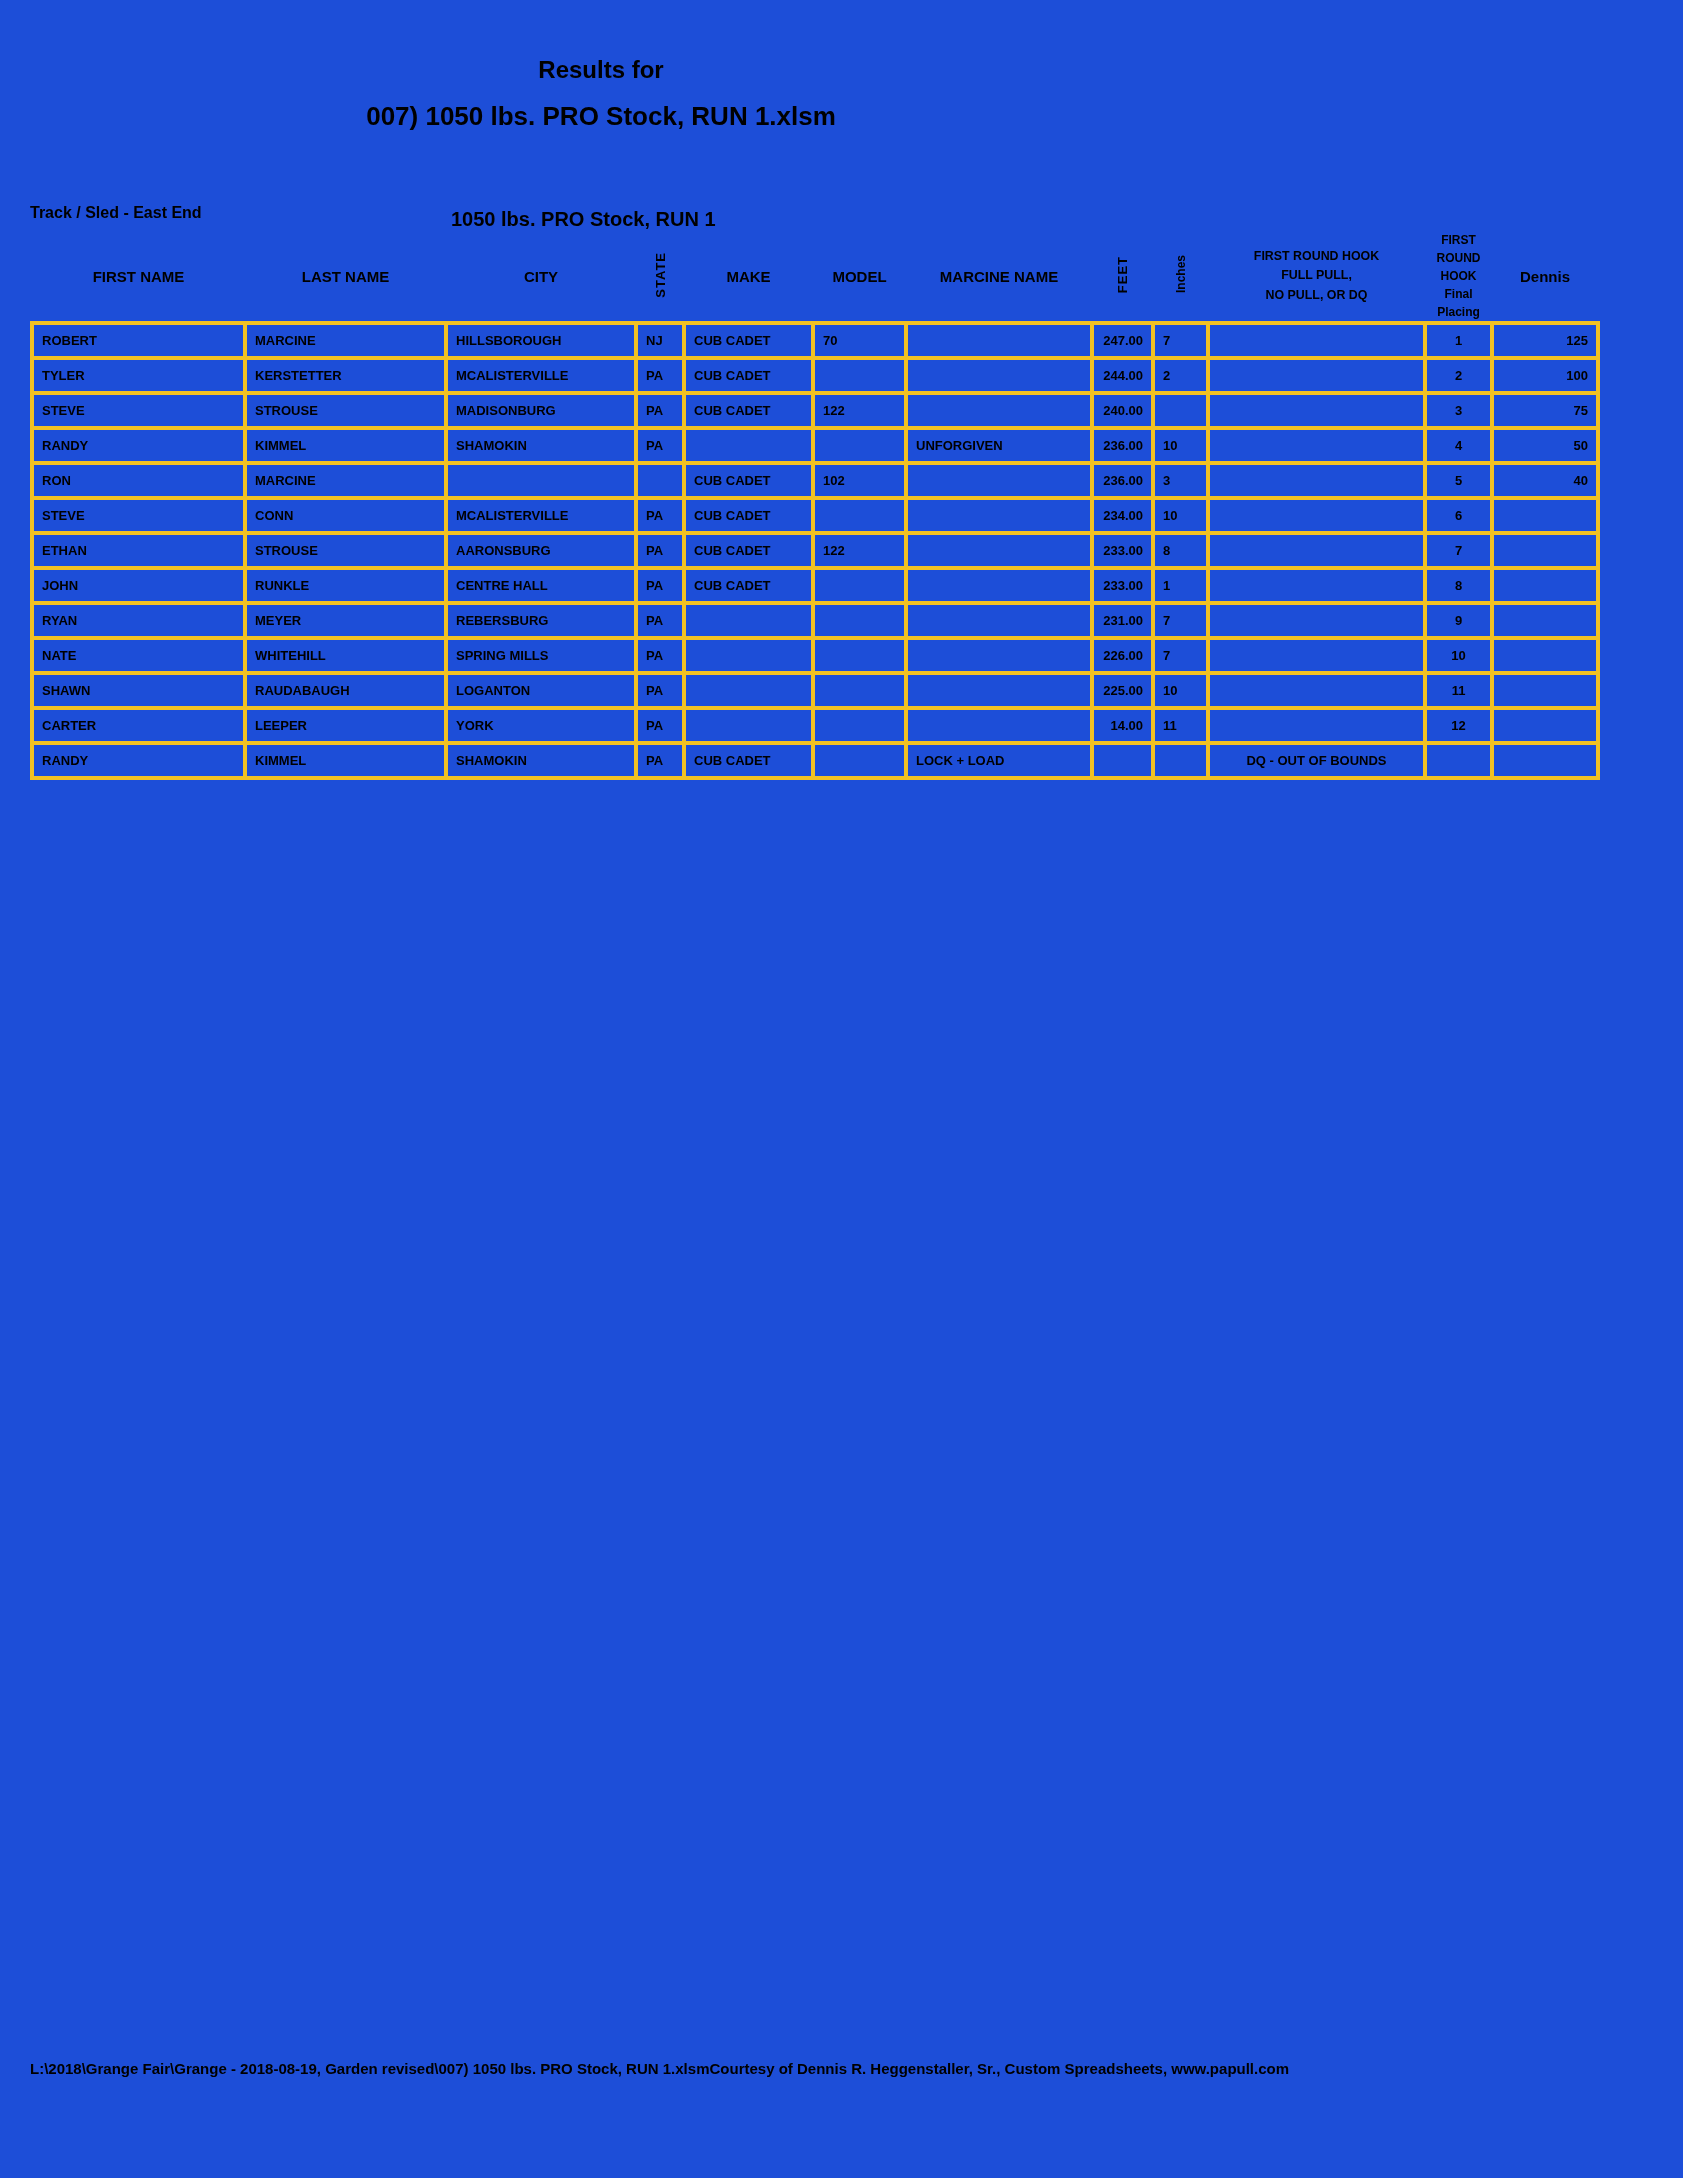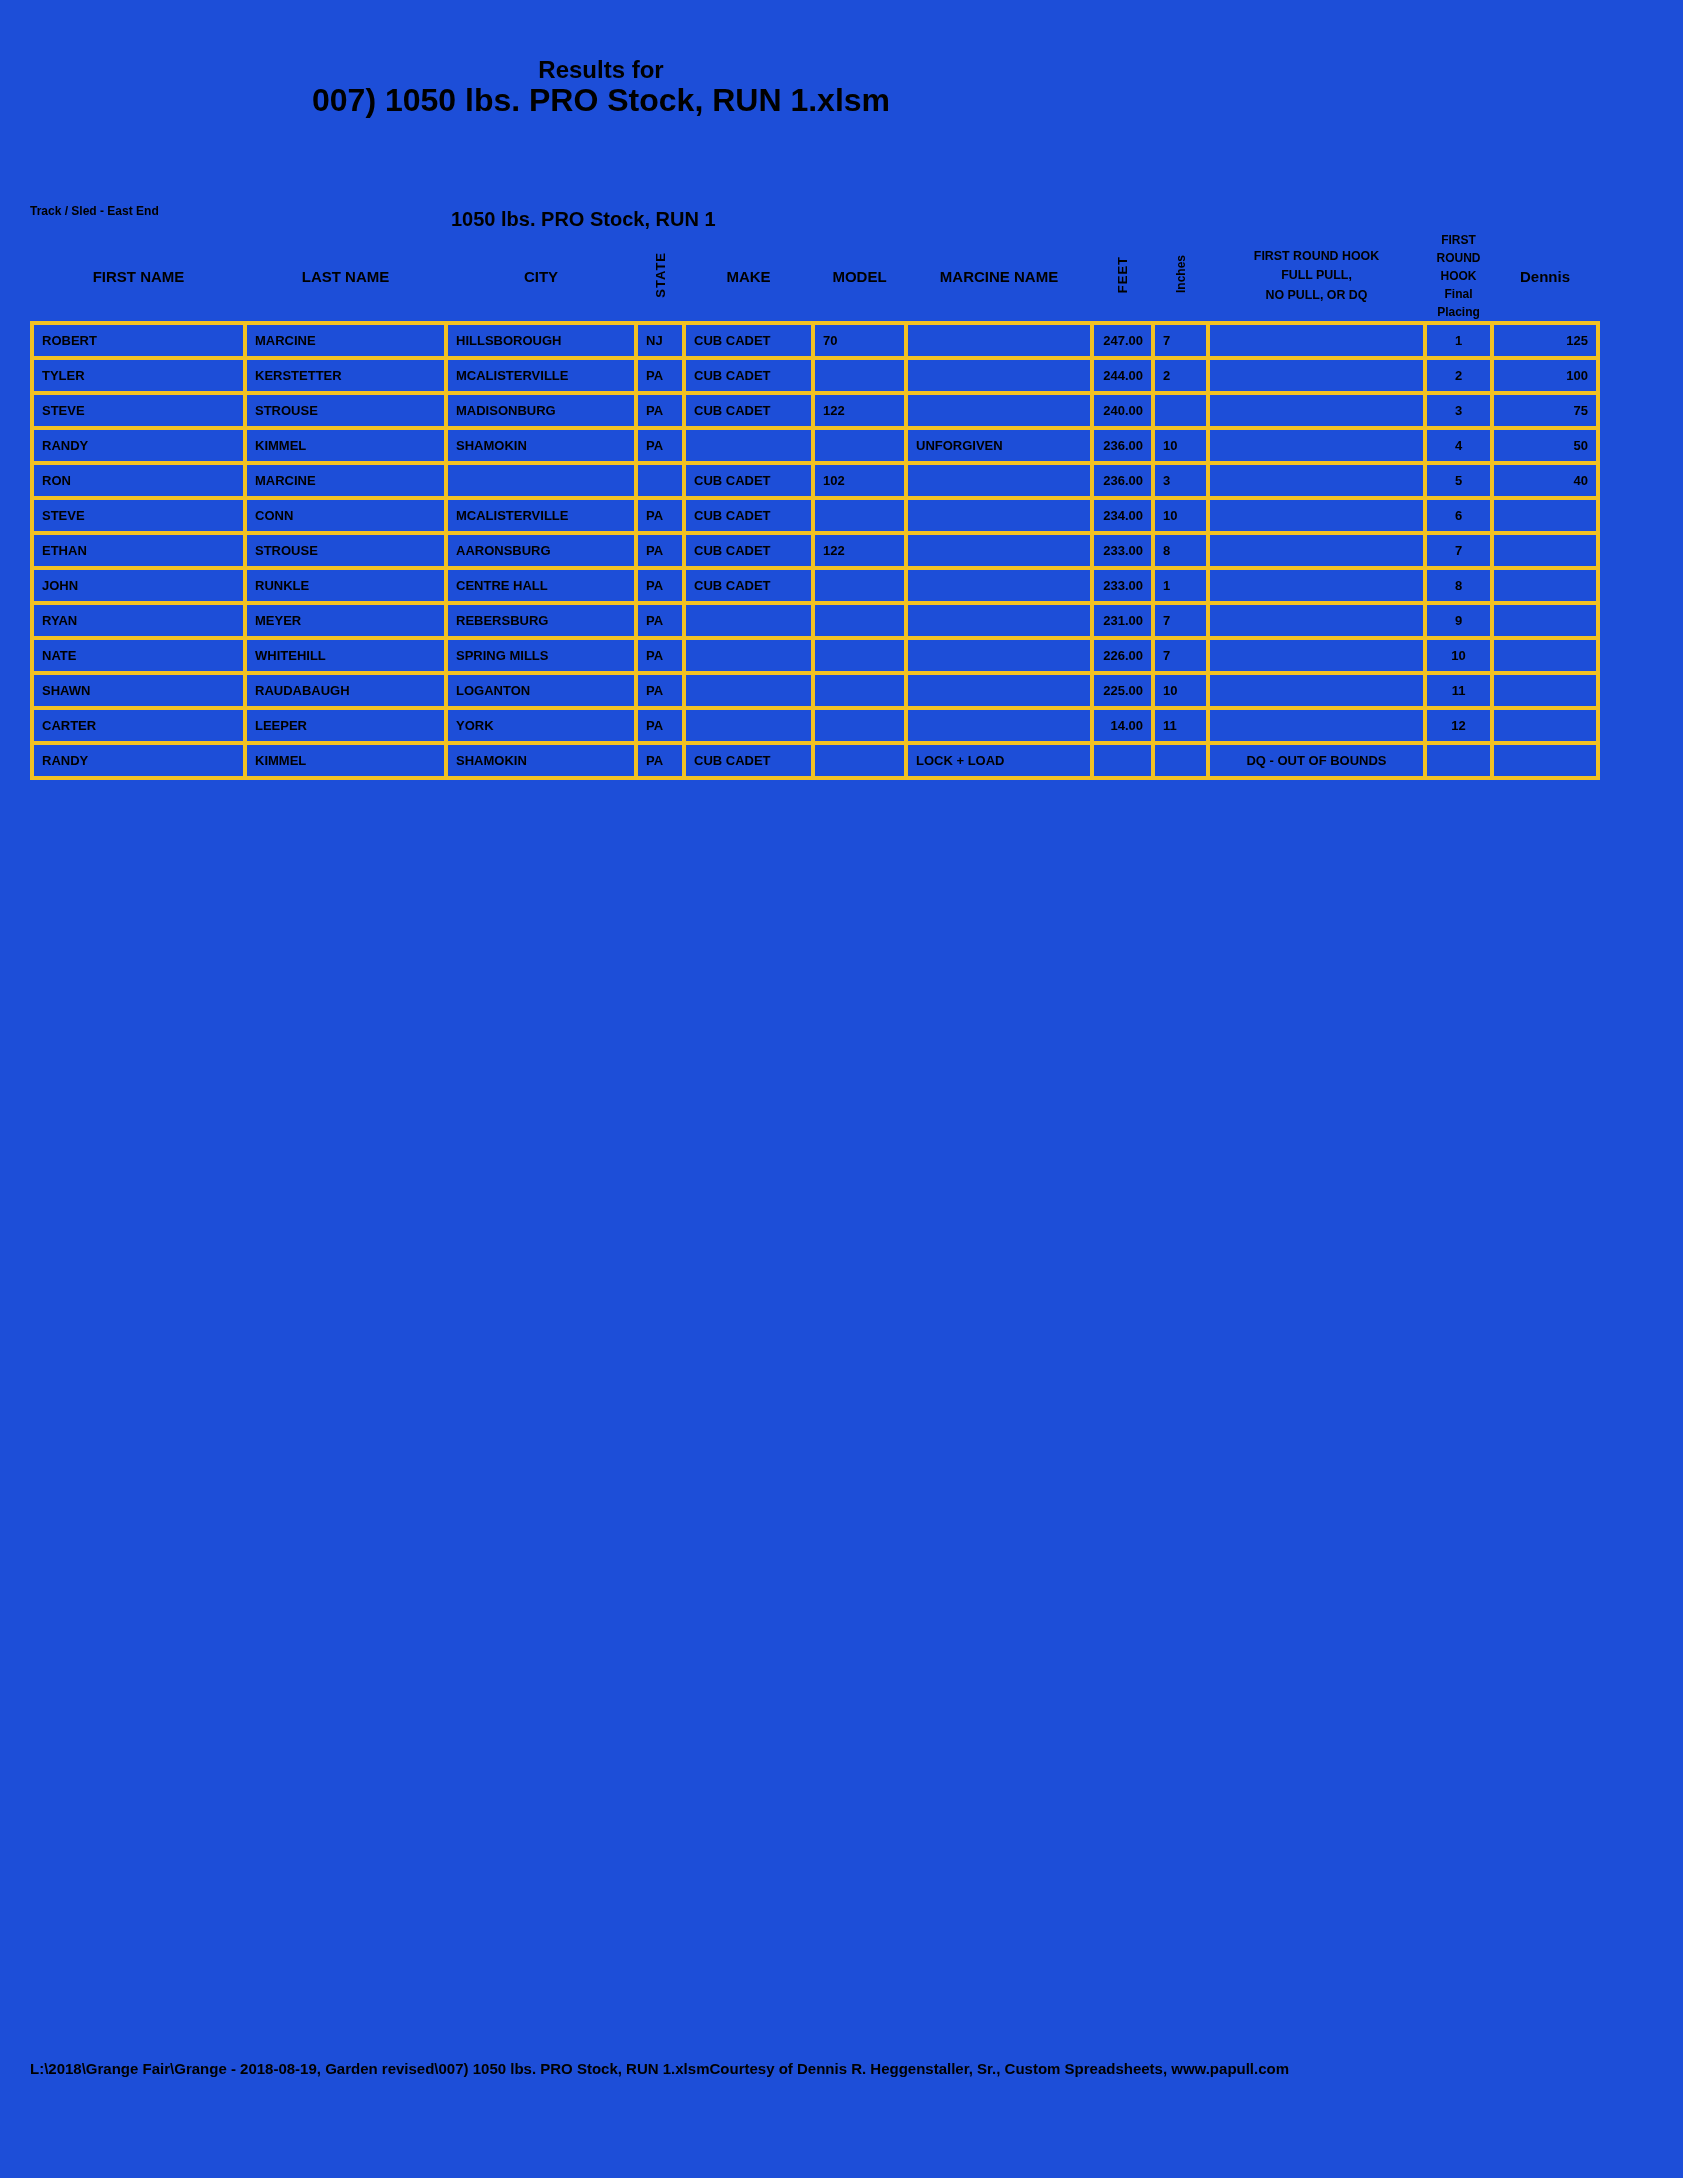--- a/index.html
+++ b/index.html
@@ -4,25 +4,25 @@
 <style>
   html,body { margin:0; padding:0; background:#ffffff; }
   body { font-family:"Liberation Sans", sans-serif; color:#000; }
   .page {
     position:relative; width:1683px; height:2178px; background:#1d4ed8; overflow:hidden;
   }
 
   
   .title-block { position:absolute; top:55px; left:0; width:1202px; text-align:center; }
   .title-line { font-weight:bold; font-size:24px; line-height:30px; }
-  .title-line + .title-line { font-size:32px; }
+  .title-line + .title-line { margin-top:16px; font-size:26px; }
 
   
   .info-row { position:absolute; top:204px; left:30px; width:1566px; height:22px; }
-  .info-track { position:absolute; left:0; top:0; font-size:12px; font-weight:bold; }
+  .info-track { position:absolute; left:0; top:0; font-size:16px; font-weight:bold; }
   .info-class { position:absolute; left:421px; top:4px; font-size:20px; font-weight:bold; }
 
   
   .table-wrap { position:absolute; top:231px; left:30px; }
   table.results {
     border-collapse:collapse; table-layout:fixed; width:1566px;
   }
   table.results th {
     border:none; vertical-align:middle; text-align:center;
     font-weight:bold; font-size:15px; padding:0; height:71px;

